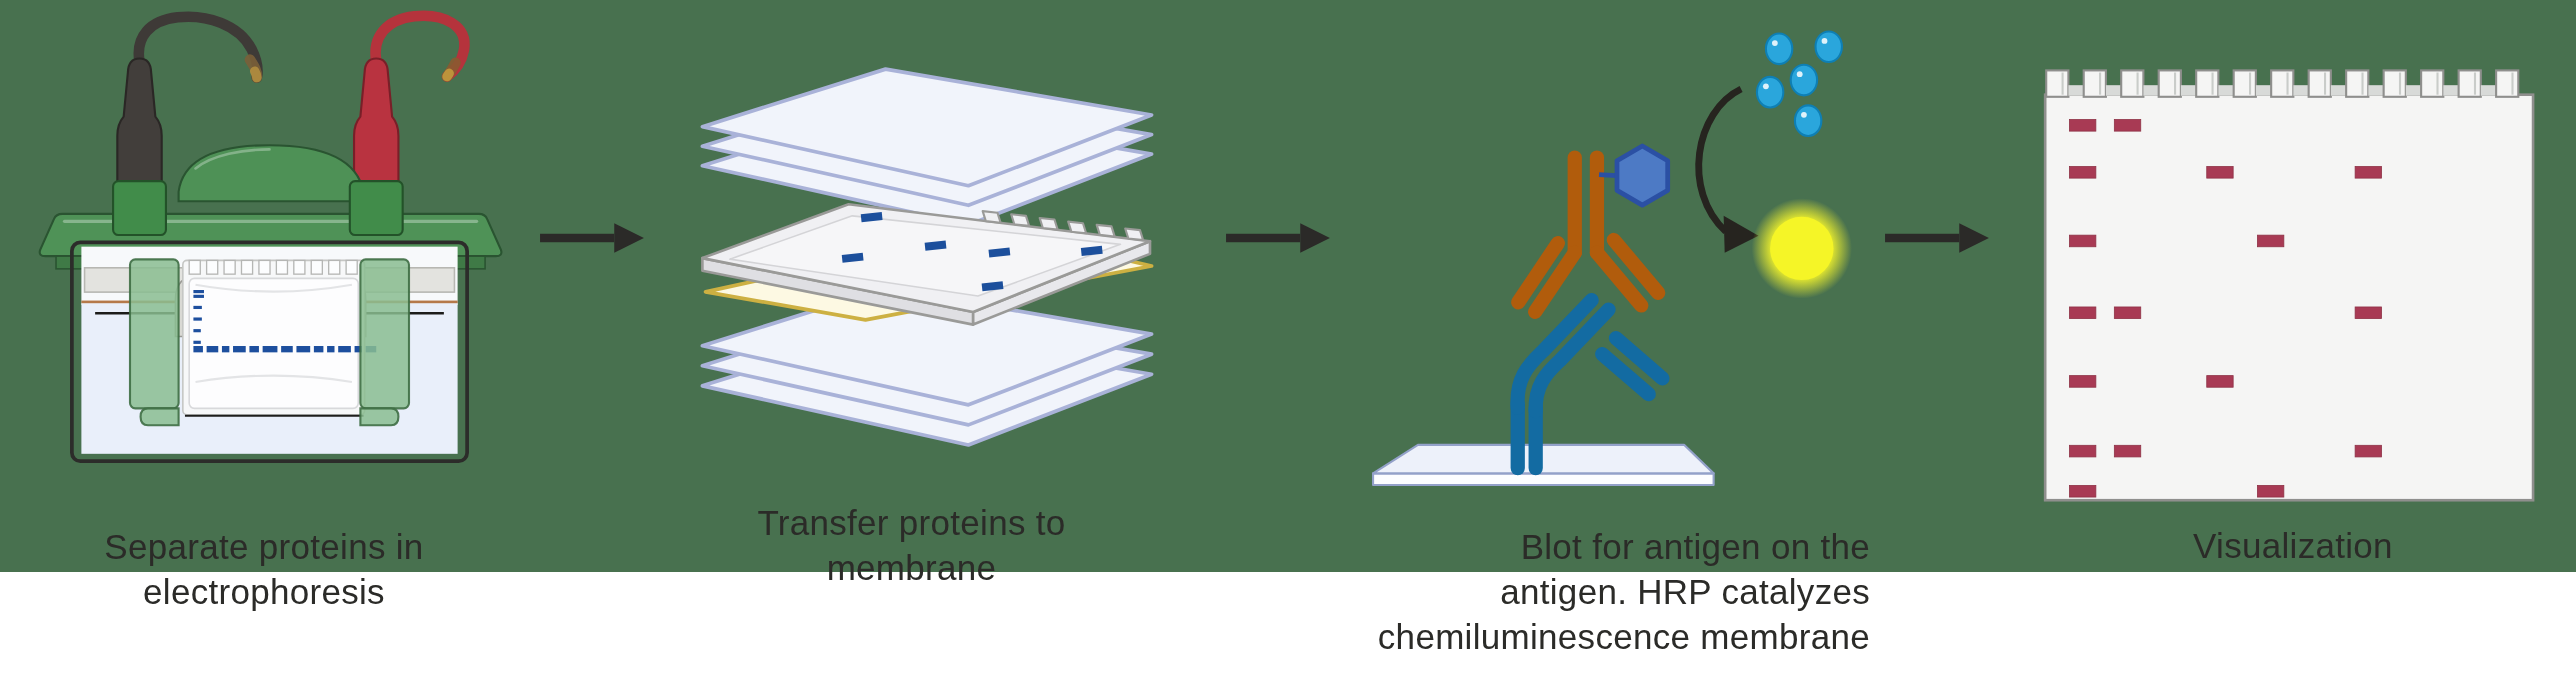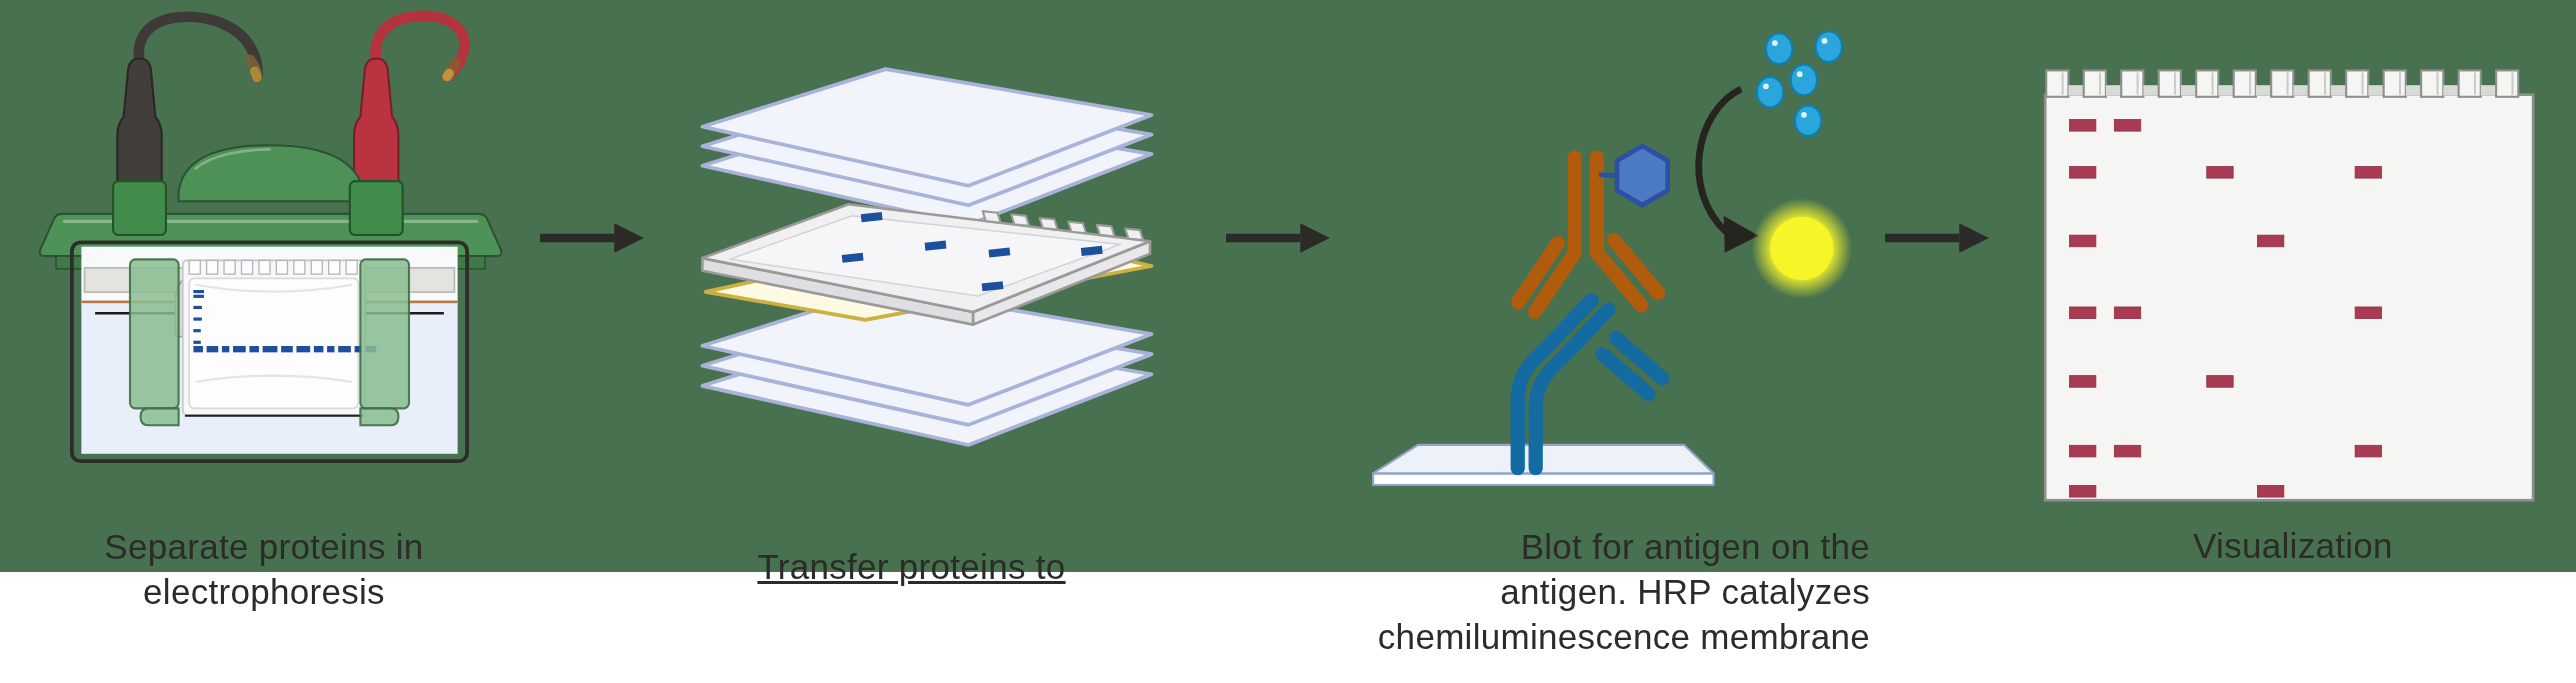--- a/index.html
+++ b/index.html
@@ -297,22 +297,23 @@
         <rect x="593" y="782" width="50" height="22" fill="#a83a54" stroke="#8e3246" stroke-width="1.5"></rect>
         <rect x="52" y="858" width="50" height="22" fill="#a83a54" stroke="#8e3246" stroke-width="1.5"></rect>
         <rect x="408" y="858" width="50" height="22" fill="#a83a54" stroke="#8e3246" stroke-width="1.5"></rect>
       </g>
   </svg>
 
   <div class="caption" style="left:21px;top:524px;width:486px;">
     <div>Separate proteins in</div>
     <div>electrophoresis</div>
   </div>
-  <div class="caption" style="left:671px;top:544px;width:481px;text-decoration:underline;">
+  <div class="caption" style="left:671px;top:500px;width:481px;">
     <div>Transfer proteins to</div>
+    <div>membrane</div>
   </div>
   <div class="caption" style="left:1326px;top:524px;width:544px;text-align:right;">
     <div>Blot for antigen on the</div>
     <div>antigen. HRP catalyzes</div>
     <div>chemiluminescence membrane</div>
   </div>
   <div class="caption" style="left:2050px;top:523px;width:486px;">
     <div>Visualization</div>
   </div>
 

